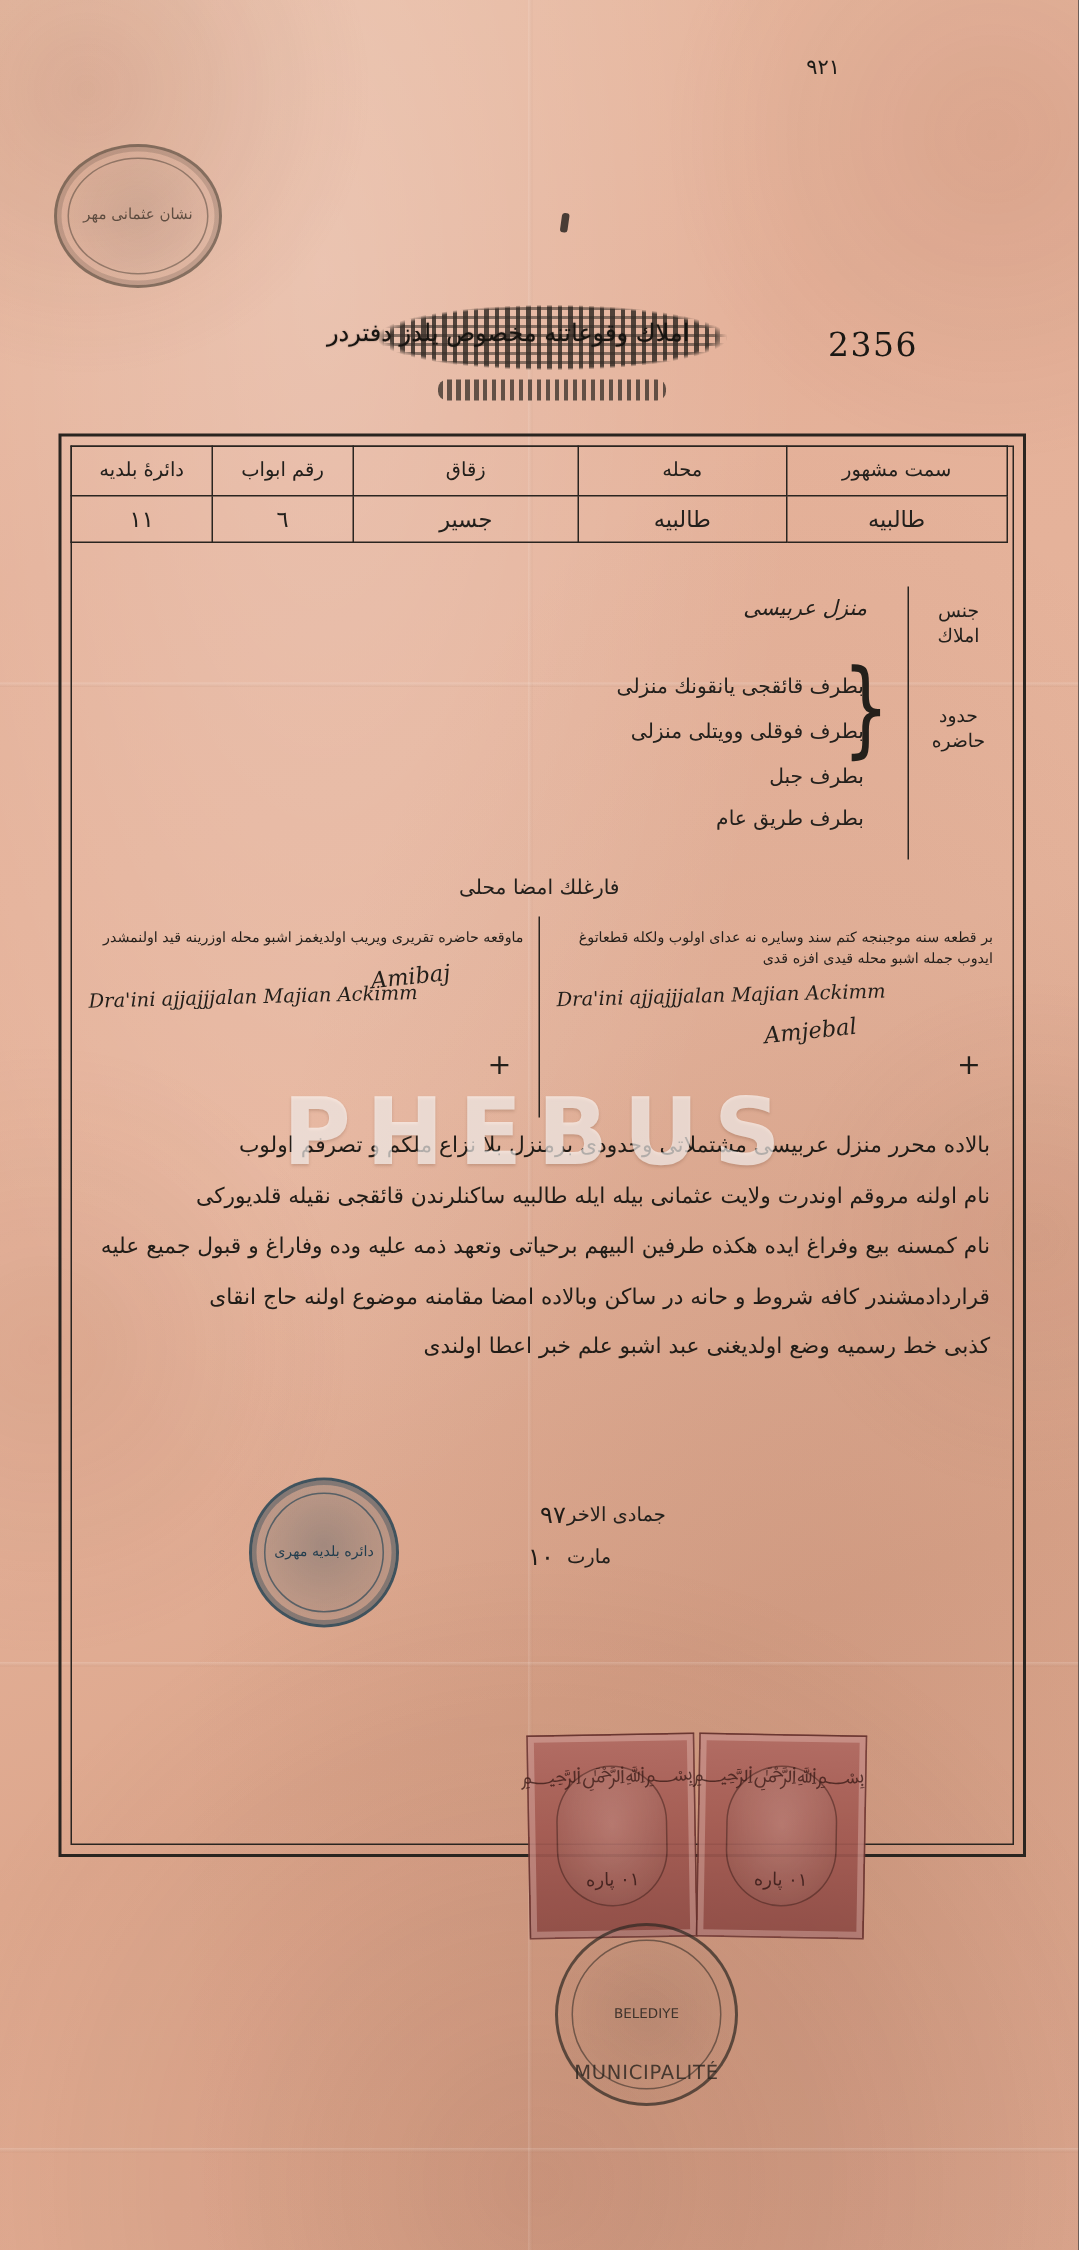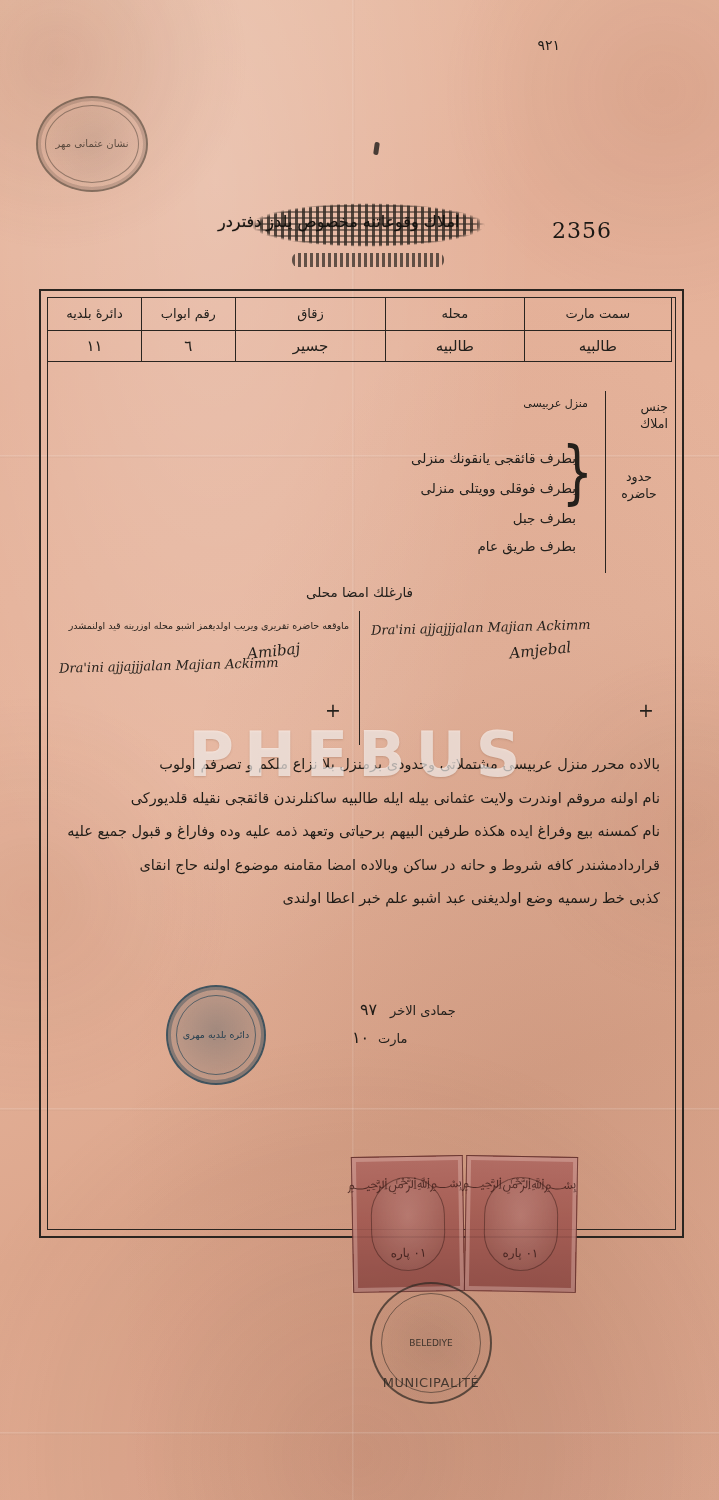--- a/index.html
+++ b/index.html
@@ -87,23 +87,23 @@
     border:2px solid #2a2520;}
   #frame .inner{position:absolute;inset:6px;border:1px solid #2a2520;}
 
   table.grid{position:absolute;left:47px;top:297px;width:625px;border-collapse:collapse;}
   table.grid td{border:1px solid #2a2520;padding:0;vertical-align:middle;text-align:center;}
   .hcell{height:32px;font-size:13px;color:#201d19;}
   .vcell{height:30px;font-size:15px;color:#201d19;}
   
   #propblock{position:absolute;left:47px;top:391px;width:625px;height:182px;}
   #propblock .labelcol{position:absolute;right:0;top:0;width:66px;height:100%;border-left:1px solid #2a2520;}
-  #propblock .lab1{position:absolute;right:4px;top:8px;width:58px;font-size:12.5px;}
+  #propblock .lab1{position:absolute;right:4px;top:8px;width:58px;text-align:center;font-size:12.5px;}
   #propblock .lab2{position:absolute;right:4px;top:78px;width:58px;text-align:center;font-size:12.5px;}
-  #propblock .kind{position:absolute;right:84px;top:6px;font-size:11px;}
+  #propblock .kind{position:absolute;right:94px;top:6px;font-size:14px;font-style:italic;}
   #propblock .brace{position:absolute;right:72px;top:46px;font-size:70px;line-height:70px;color:#24201b;transform:scaleX(.7);}
   #propblock .bl{position:absolute;right:96px;font-size:13.5px;}
 
   #signrow{position:absolute;left:47px;top:575px;width:625px;height:36px;}
   #signrow .t{position:absolute;left:0;right:0;top:8px;text-align:center;font-size:13.5px;}
 
   
   #sigbox{position:absolute;left:47px;top:611px;width:625px;height:134px;}
   #sigbox .half{position:absolute;top:0;height:100%;}
   #sigbox .left{left:0;width:312px;border-right:1px solid #2a2520;}
@@ -186,21 +186,21 @@
     <div class="inner"></div>
   </div>
 
   <table class="grid">
     <tbody>
         <tr>
       <td class="hcell" style="width:92px"><span class="ar">دائرۀ بلدیه</span></td>
       <td class="hcell" style="width:92px"><span class="ar">رقم ابواب</span></td>
       <td class="hcell" style="width:148px"><span class="ar">زقاق</span></td>
       <td class="hcell" style="width:136px"><span class="ar">محله</span></td>
-      <td class="hcell" style="width:145px"><span class="ar">سمت مارت</span></td>
+      <td class="hcell" style="width:145px"><span class="ar">سمت مشهور</span></td>
     </tr>
     <tr>
       <td class="vcell"><span class="ar">١١</span></td>
       <td class="vcell"><span class="ar">٦</span></td>
       <td class="vcell"><span class="ar">جسیر</span></td>
       <td class="vcell"><span class="ar">طالبیه</span></td>
       <td class="vcell"><span class="ar">طالبیه</span></td>
     </tr>
   </tbody>
     </table>
@@ -222,20 +222,21 @@
   </div>
 
   <div id="sigbox">
     <div class="half left">
       <div class="sigtxt ar">ماوقعه حاضره تقریری ویریب اولدیغمز اشبو محله اوزرینه قید اولنمشدر</div>
       <div class="sigswirl" style="margin:6px 0 0 200px">Amibaj</div>
       <div class="sigscript">Dra'ini ajjajjjalan Majian Ackimm</div>
       <div style="position:absolute;right:18px;bottom:24px" class="cross">+</div>
     </div>
     <div class="half right">
+      <div class="sigtxt ar">بر قطعه سنه موجبنجه کتم سند وسایره نه عدای اولوب ولکله قطعاتوغ ایدوب جمله اشبو محله قیدی افزه قدی</div>
       <div class="sigscript" style="margin-top:8px">Dra'ini ajjajjjalan Majian Ackimm</div>
       <div class="sigswirl" style="margin:2px 0 0 150px">Amjebal</div>
       <div style="position:absolute;right:18px;bottom:24px" class="cross">+</div>
     </div>
   </div>
 
   <div id="body">
     <div class="ln ar">بالاده محرر منزل عربیسی مشتملاتی وحدودی برمنزل بلا نزاع ملکم و تصرفم اولوب</div>
     <div class="ln ar">نام اولنه مروقم اوندرت ولایت عثمانی بیله ایله طالبیه ساکنلرندن قائقجی نقیله قلدیوركی</div>
     <div class="ln ar">نام کمسنه بیع وفراغ ایده هكذه طرفین البیهم برحیاتی وتعهد ذمه علیه وده وفاراغ و قبول جمیع علیه</div>
@@ -245,21 +246,21 @@
 
   <div class="seal" id="seal-mid">
     <div class="in">
       <span class="ar">دائره بلدیه مهری</span>
     </div>
   </div>
 
   <div id="datearea">
     <div class="d" style="position:absolute;left:30px;top:0">٩٧</div>
     <div class="d" style="position:absolute;left:22px;top:28px">۱٠</div>
-    <div class="ar" style="position:absolute;left:60px;top:2px;font-size:13px">جمادی الاخر</div>
+    <div class="ar" style="position:absolute;left:48px;top:2px;font-size:13px">جمادی الاخر</div>
     <div class="ar" style="position:absolute;left:48px;top:30px;font-size:13px">مارت</div>
   </div>
 
   <div id="watermark">PHEBUS</div>
 
   <div id="stamps">
     <div class="stamp" id="stampL">
       <div class="oval"></div>
       <div class="tug ar">﷽</div>
       <div class="val ar">١٠ پاره</div>

